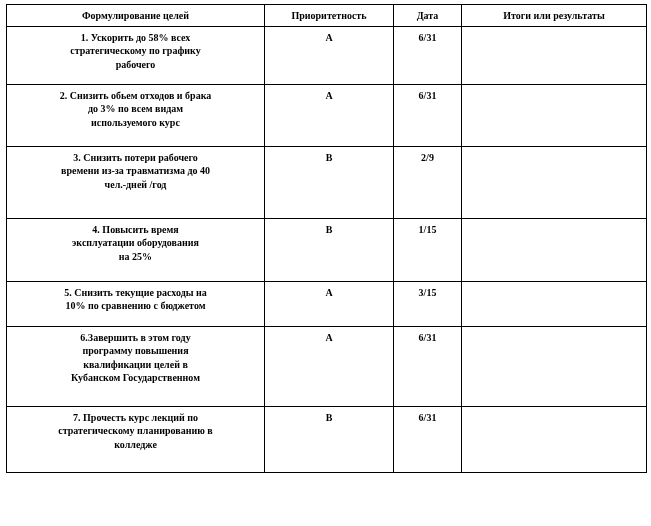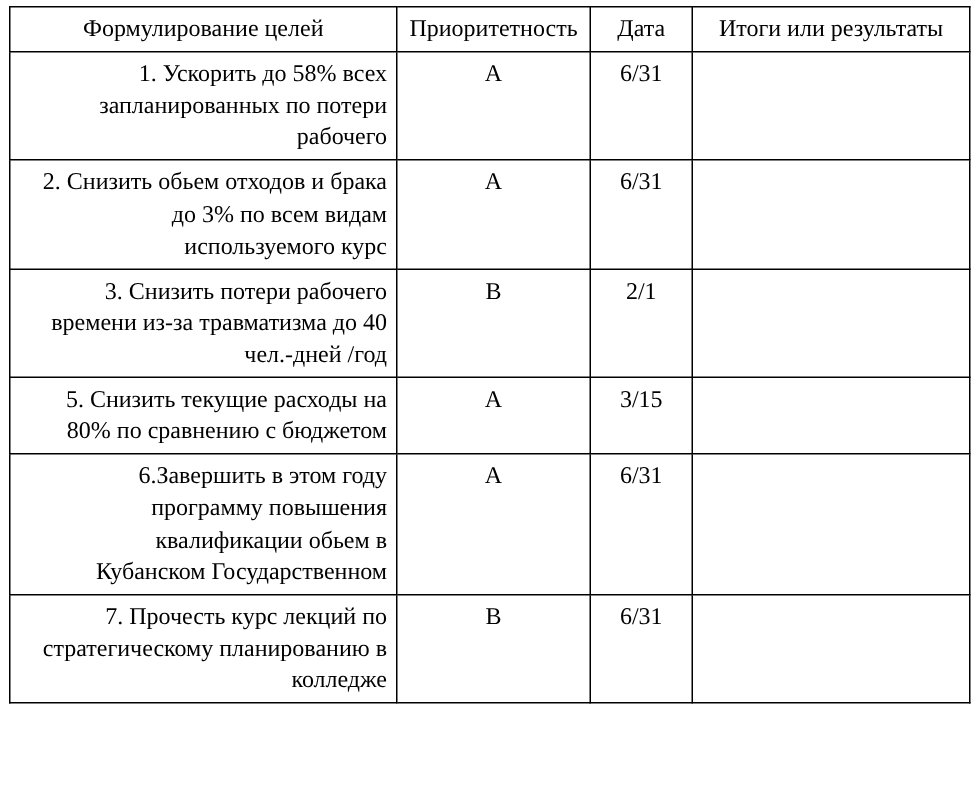--- a/index.html
+++ b/index.html
@@ -25,38 +25,38 @@
     width: 640px;
     border-collapse: collapse;
     table-layout: fixed;
     border: 1px solid #000000;
   }
   table.goals-table td,
   table.goals-table th {
     border: 1px solid #000000;
     vertical-align: top;
     padding: 4px 6px 4px 6px;
-    font-size: 16px;
+    font-size: 10px;
     line-height: 1.32;
-    font-weight: normal;
+    font-weight: bold;
   }
   thead td {
     text-align: center;
     vertical-align: middle;
     padding-top: 6px;
     padding-bottom: 6px;
     font-size: 14px;
   }
   col.c-goal  { width: 258px; }
   col.c-prio  { width: 129px; }
   col.c-date  { width: 68px; }
   col.c-res   { width: 185px; }
 
   td.goal {
-    text-align: right;
+    text-align: center;
   }
   td.prio, td.date {
     text-align: center;
     vertical-align: top;
     padding-top: 5px;
   }
   td.res {
     text-align: left;
   }
   .goal-line {
@@ -88,21 +88,21 @@
         <td>Приоритетность</td>
         <td>Дата</td>
         <td>Итоги или результаты</td>
       </tr>
     </thead>
     <tbody>
 
       <tr class="row-h1">
         <td class="goal">
           <span class="goal-line">1. Ускорить до 58% всех</span>
-          <span class="goal-line">запланированных по потери</span>
+          <span class="goal-line">стратегическому по графику</span>
           <span class="goal-line">рабочего</span>
         </td>
         <td class="prio">A</td>
         <td class="date">6/31</td>
         <td class="res"></td>
       </tr>
 
       <tr class="row-h2">
         <td class="goal">
           <span class="goal-line">2. Снизить обьем отходов и брака</span>
@@ -114,40 +114,50 @@
         <td class="res"></td>
       </tr>
 
       <tr class="row-h3">
         <td class="goal">
           <span class="goal-line">3.  Снизить потери рабочего</span>
           <span class="goal-line">времени из-за травматизма до 40</span>
           <span class="goal-line">чел.-дней /год</span>
         </td>
         <td class="prio">B</td>
-        <td class="date">2/1</td>
+        <td class="date">2/9</td>
         <td class="res"></td>
       </tr>
 
+      <tr class="row-h4">
+        <td class="goal">
+          <span class="goal-line">4. Повысить время</span>
+          <span class="goal-line">эксплуатации оборудования</span>
+          <span class="goal-line">на 25%</span>
+        </td>
+        <td class="prio">B</td>
+        <td class="date">1/15</td>
+        <td class="res"></td>
+      </tr>
 
       <tr class="row-h5">
         <td class="goal">
           <span class="goal-line">5.  Снизить текущие расходы на</span>
-          <span class="goal-line">80% по сравнению с бюджетом</span>
+          <span class="goal-line">10% по сравнению с бюджетом</span>
         </td>
         <td class="prio">A</td>
         <td class="date">3/15</td>
         <td class="res"></td>
       </tr>
 
       <tr class="row-h6">
         <td class="goal">
           <span class="goal-line">6.Завершить в этом году</span>
           <span class="goal-line">программу повышения</span>
-          <span class="goal-line">квалификации обьем в</span>
+          <span class="goal-line">квалификации целей в</span>
           <span class="goal-line">Кубанском Государственном</span>
         </td>
         <td class="prio">A</td>
         <td class="date">6/31</td>
         <td class="res"></td>
       </tr>
 
       <tr class="row-h7">
         <td class="goal">
           <span class="goal-line">7.  Прочесть курс лекций по</span>

